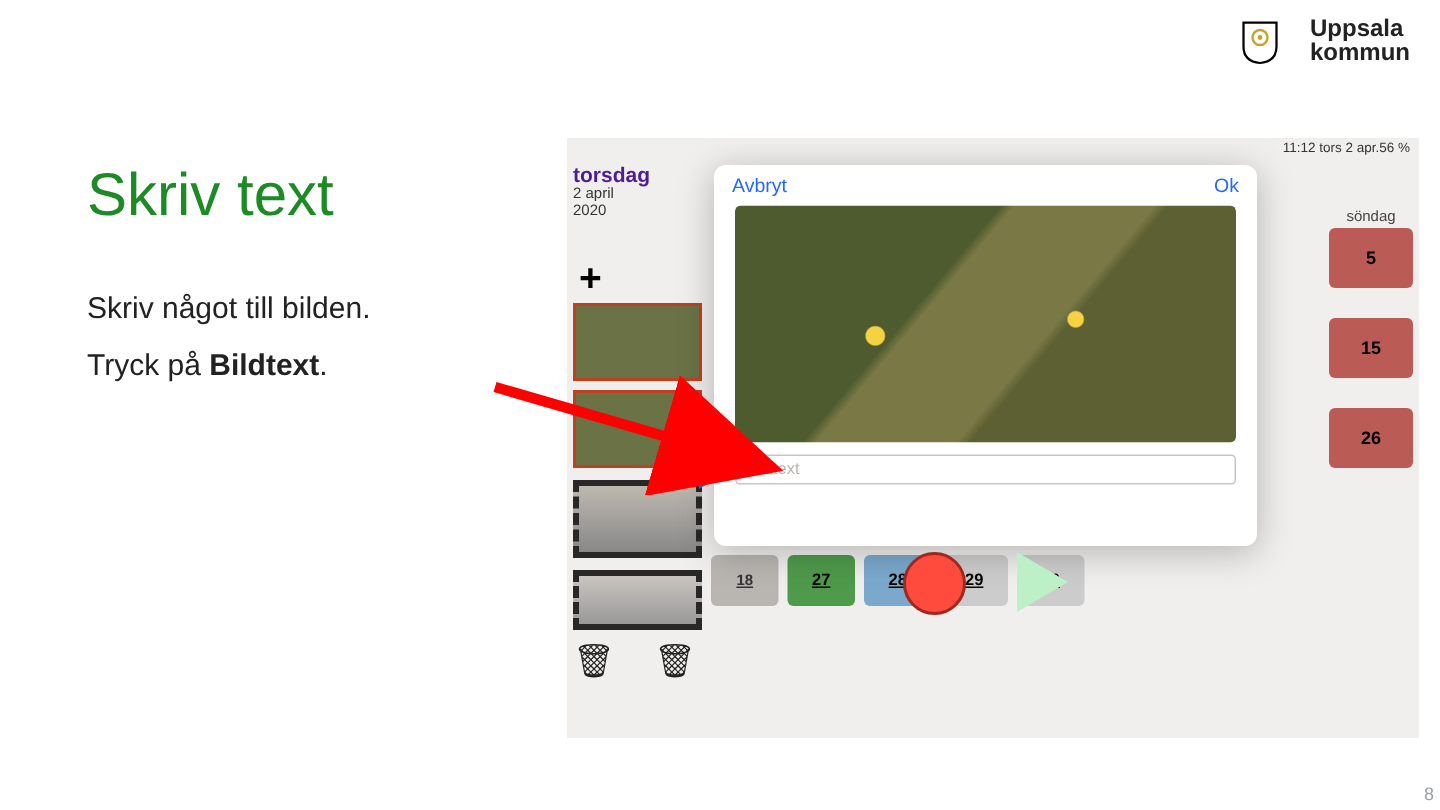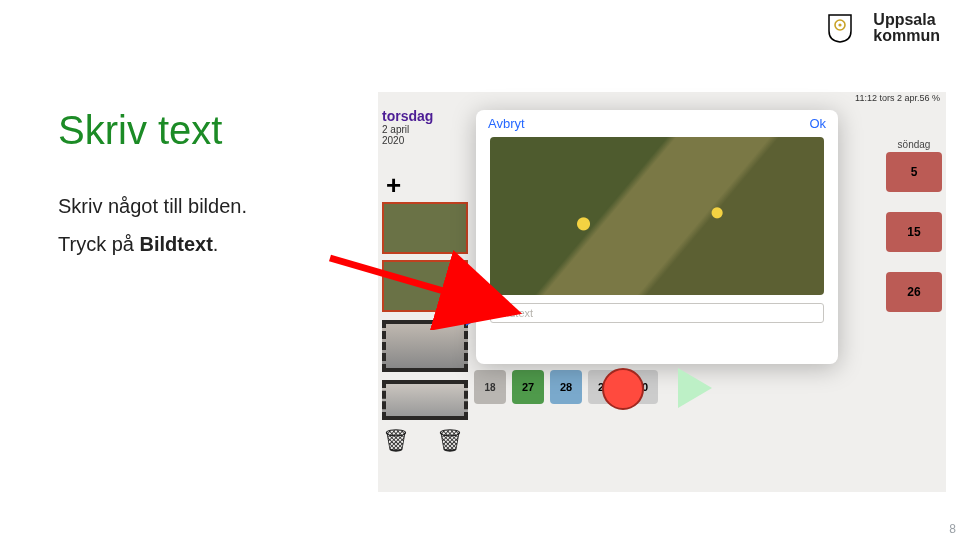--- a/index.html
+++ b/index.html
@@ -37,21 +37,21 @@
   .thumb.t2 { top:168px; }
   .thumb.t3 { top:228px; background:linear-gradient(#bfb8b0,#888); border:4px solid #2a2826; border-left-style:dashed; border-right-style:dashed;}
   .thumb.t4 { top:288px; height:40px; background:linear-gradient(#cac5bf,#999); border:4px solid #2a2826; border-left-style:dashed; border-right-style:dashed;}
   .bins { position:absolute; left:4px; top:336px; display:flex; gap:26px; font-size:22px; }
   
   .weekday-col { position:absolute; right:4px; top:8px; width:56px;margin-top:37px; }
   .weekday-head { font-size:10px; text-align:center; color:#444; padding:2px 0; }
   .day-cell { width:56px; height:40px; border-radius:4px; background:#bb5b55; color:#000; display:flex; align-items:center; justify-content:center; font-size:12px; font-weight:700; margin-bottom:20px; }
   
   .cal-strip { position:absolute; left:96px; top:278px; display:flex; gap:6px; }
-  .cal-strip .c { width:32px; height:34px; border-radius:4px; font-size:11px; font-weight:700; display:flex; align-items:center; justify-content:center; color:#000; background:#ccc; }
+  .cal-strip .c { width:45px; height:34px; border-radius:4px; font-size:11px; font-weight:700; display:flex; align-items:center; justify-content:center; color:#000; background:#ccc;text-decoration:underline; }
   .cal-strip .c.green { background:#4f9a4b; }
   .cal-strip .c.blue  { background:#7aa9cc; }
   .cal-strip .c.plain { background:#b9b6b2; color:#333; font-size:10px; font-weight:700; }
   
   .bottombar { position:absolute; left:96px; right:4px; bottom:6px; height:26px; display:flex; align-items:center; gap:18px; color:#333; font-size:12px; }
   .bottombar .nav { display:flex; gap:14px; margin-left:auto; align-items:center; }
   .rectset { width:26px; height:14px; border:1.5px solid #333; position:relative; }
   .rectset::before, .rectset::after { content:""; position:absolute; top:0; bottom:0; width:1.5px; background:#333; }
   .rectset::before { left:8px; } .rectset::after { right:8px; }
 

